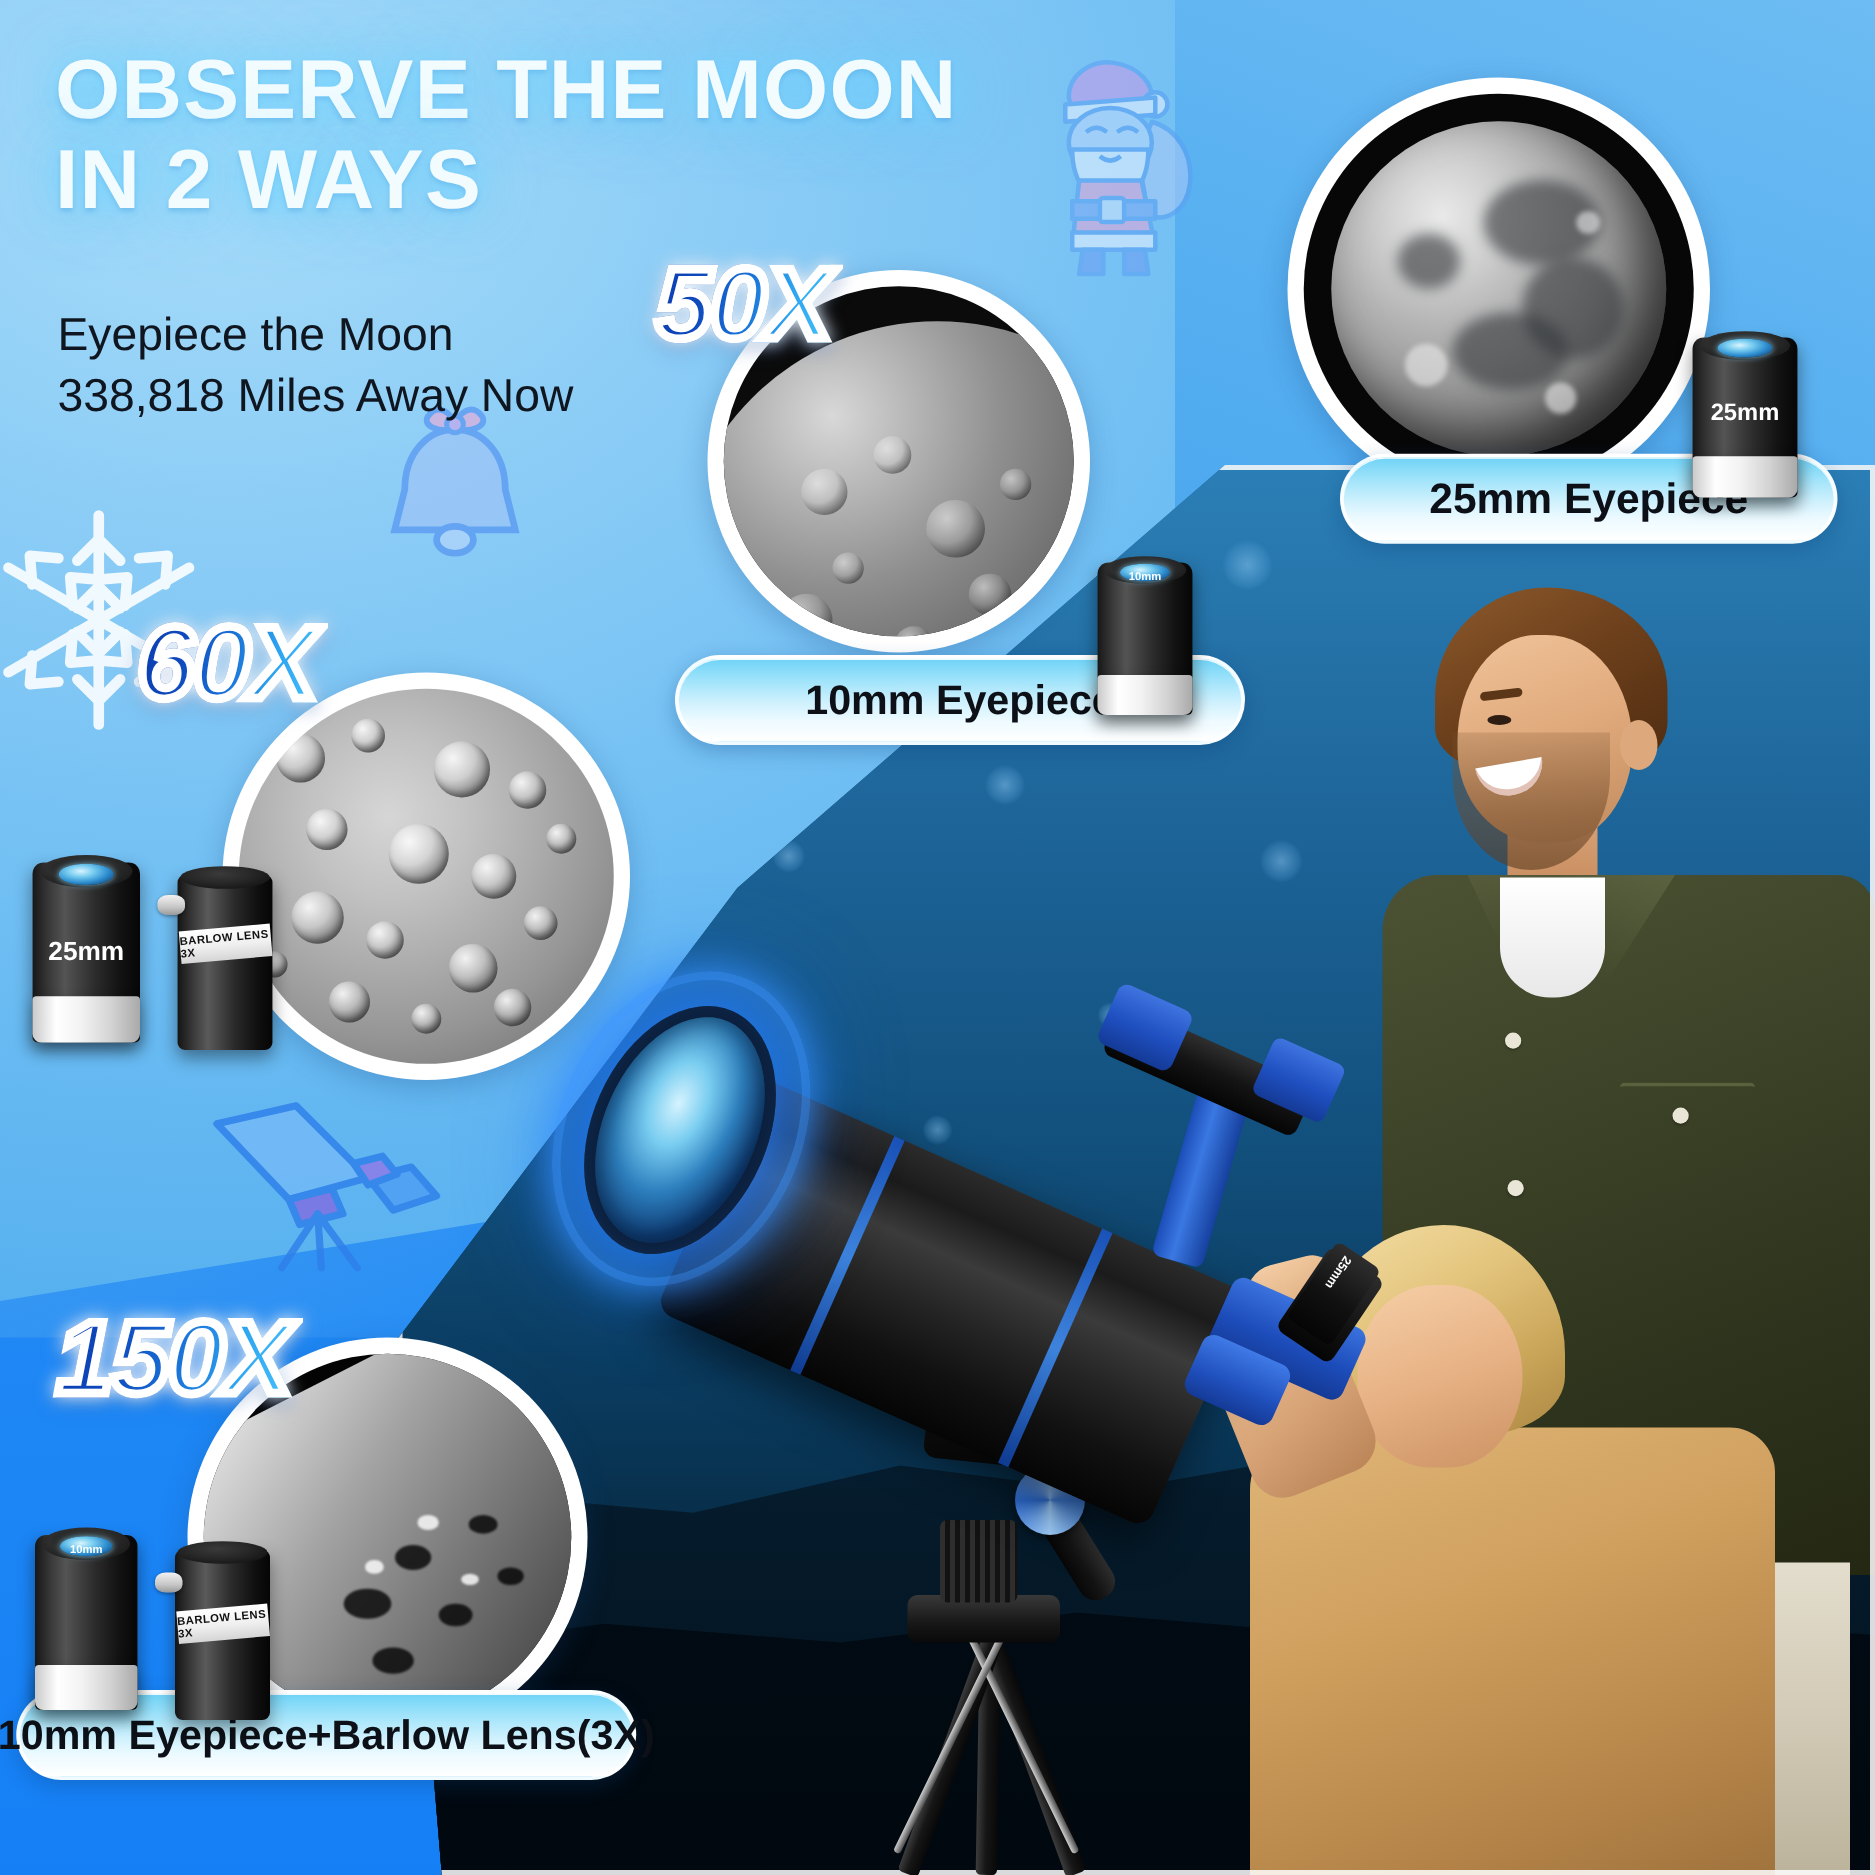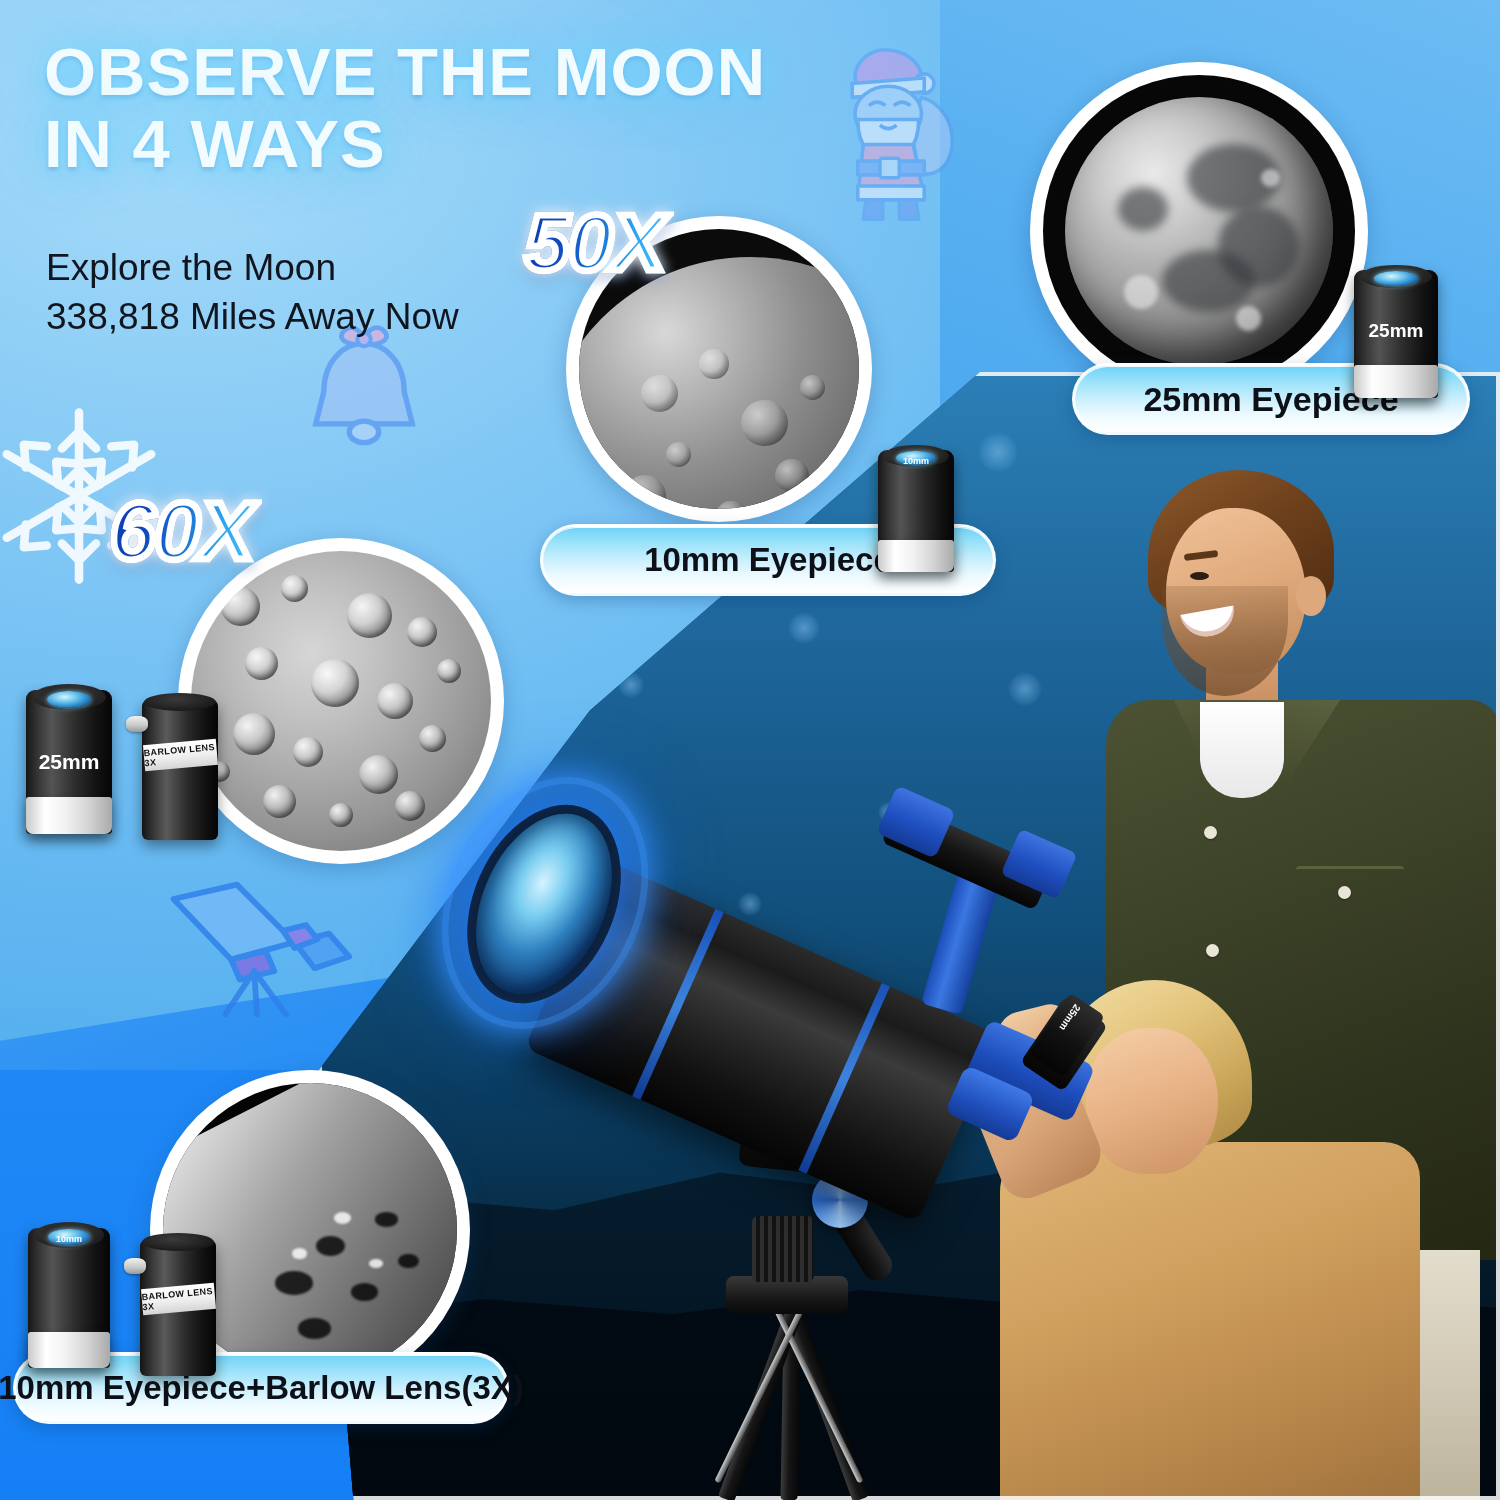--- a/index.html
+++ b/index.html
@@ -562,24 +562,24 @@
       <path d="M8 16 L52 6 L92 46 L48 58 Z" fill="#74b9f7"></path>
       <path d="M92 46 L116 40 L130 56 L106 64 Z" fill="#4f9ff3"></path>
       <path d="M84 38 L100 34 L108 44 L92 50 Z" fill="#8f7ae8"></path>
       <path d="M48 58 L72 52 L78 66 L54 72 Z" fill="#7f6ee0"></path>
       <path d="M64 66 L66 96 M64 66 L44 96 M64 66 L86 96" fill="none" stroke-linecap="round"></path>
     </g>
   </svg>
 
   <div class="title">
     <div>OBSERVE THE MOON</div>
-    <div>IN 4 WAYS</div>
+    <div>IN 2 WAYS</div>
   </div>
   <div class="subtitle">
-    <div>Explore the Moon</div>
+    <div>Eyepiece the Moon</div>
     <div>338,818 Miles Away Now</div>
   </div>
 
   <div class="moon-ring" style="left:1030px;top:62px;width:338px;height:338px;">
     <div class="moon-inner m20">
       <div class="disc"></div>
       <div class="mare" style="left:46%;top:22%;width:30%;height:22%;"></div>
       <div class="mare" style="left:56%;top:42%;width:26%;height:26%;"></div>
       <div class="mare" style="left:38%;top:56%;width:30%;height:20%;"></div>
       <div class="mare" style="left:24%;top:36%;width:16%;height:14%;"></div>
@@ -669,20 +669,21 @@
       <div class="rock" style="left:38%;top:64%;width:13%;height:8%;"></div>
       <div class="rock" style="left:64%;top:68%;width:9%;height:6%;"></div>
       <div class="rock" style="left:72%;top:44%;width:8%;height:5%;"></div>
       <div class="rock" style="left:46%;top:80%;width:11%;height:7%;"></div>
       <div class="rock" style="left:80%;top:58%;width:7%;height:5%;"></div>
       <div class="lite" style="left:58%;top:44%;width:6%;height:4%;"></div>
       <div class="lite" style="left:44%;top:56%;width:5%;height:4%;"></div>
       <div class="lite" style="left:70%;top:60%;width:5%;height:3%;"></div>
     </div>
   </div>
+  <div class="badge badge-150">150X</div>
   <div class="pill pill-150">
     <span>10mm Eyepiece+Barlow Lens(3X)</span>
   </div>
   <div class="eyepiece" style="left:28px;top:1228px;width:82px;height:140px;">
     <div class="ep-body" style="height:100%;"></div>
     <div class="ep-top"></div>
     <div class="ep-lens"></div>
     <div class="ep-text" style="top:6px;font-size:9px;">10mm</div>
     <div class="ep-collar"></div>
   </div>

